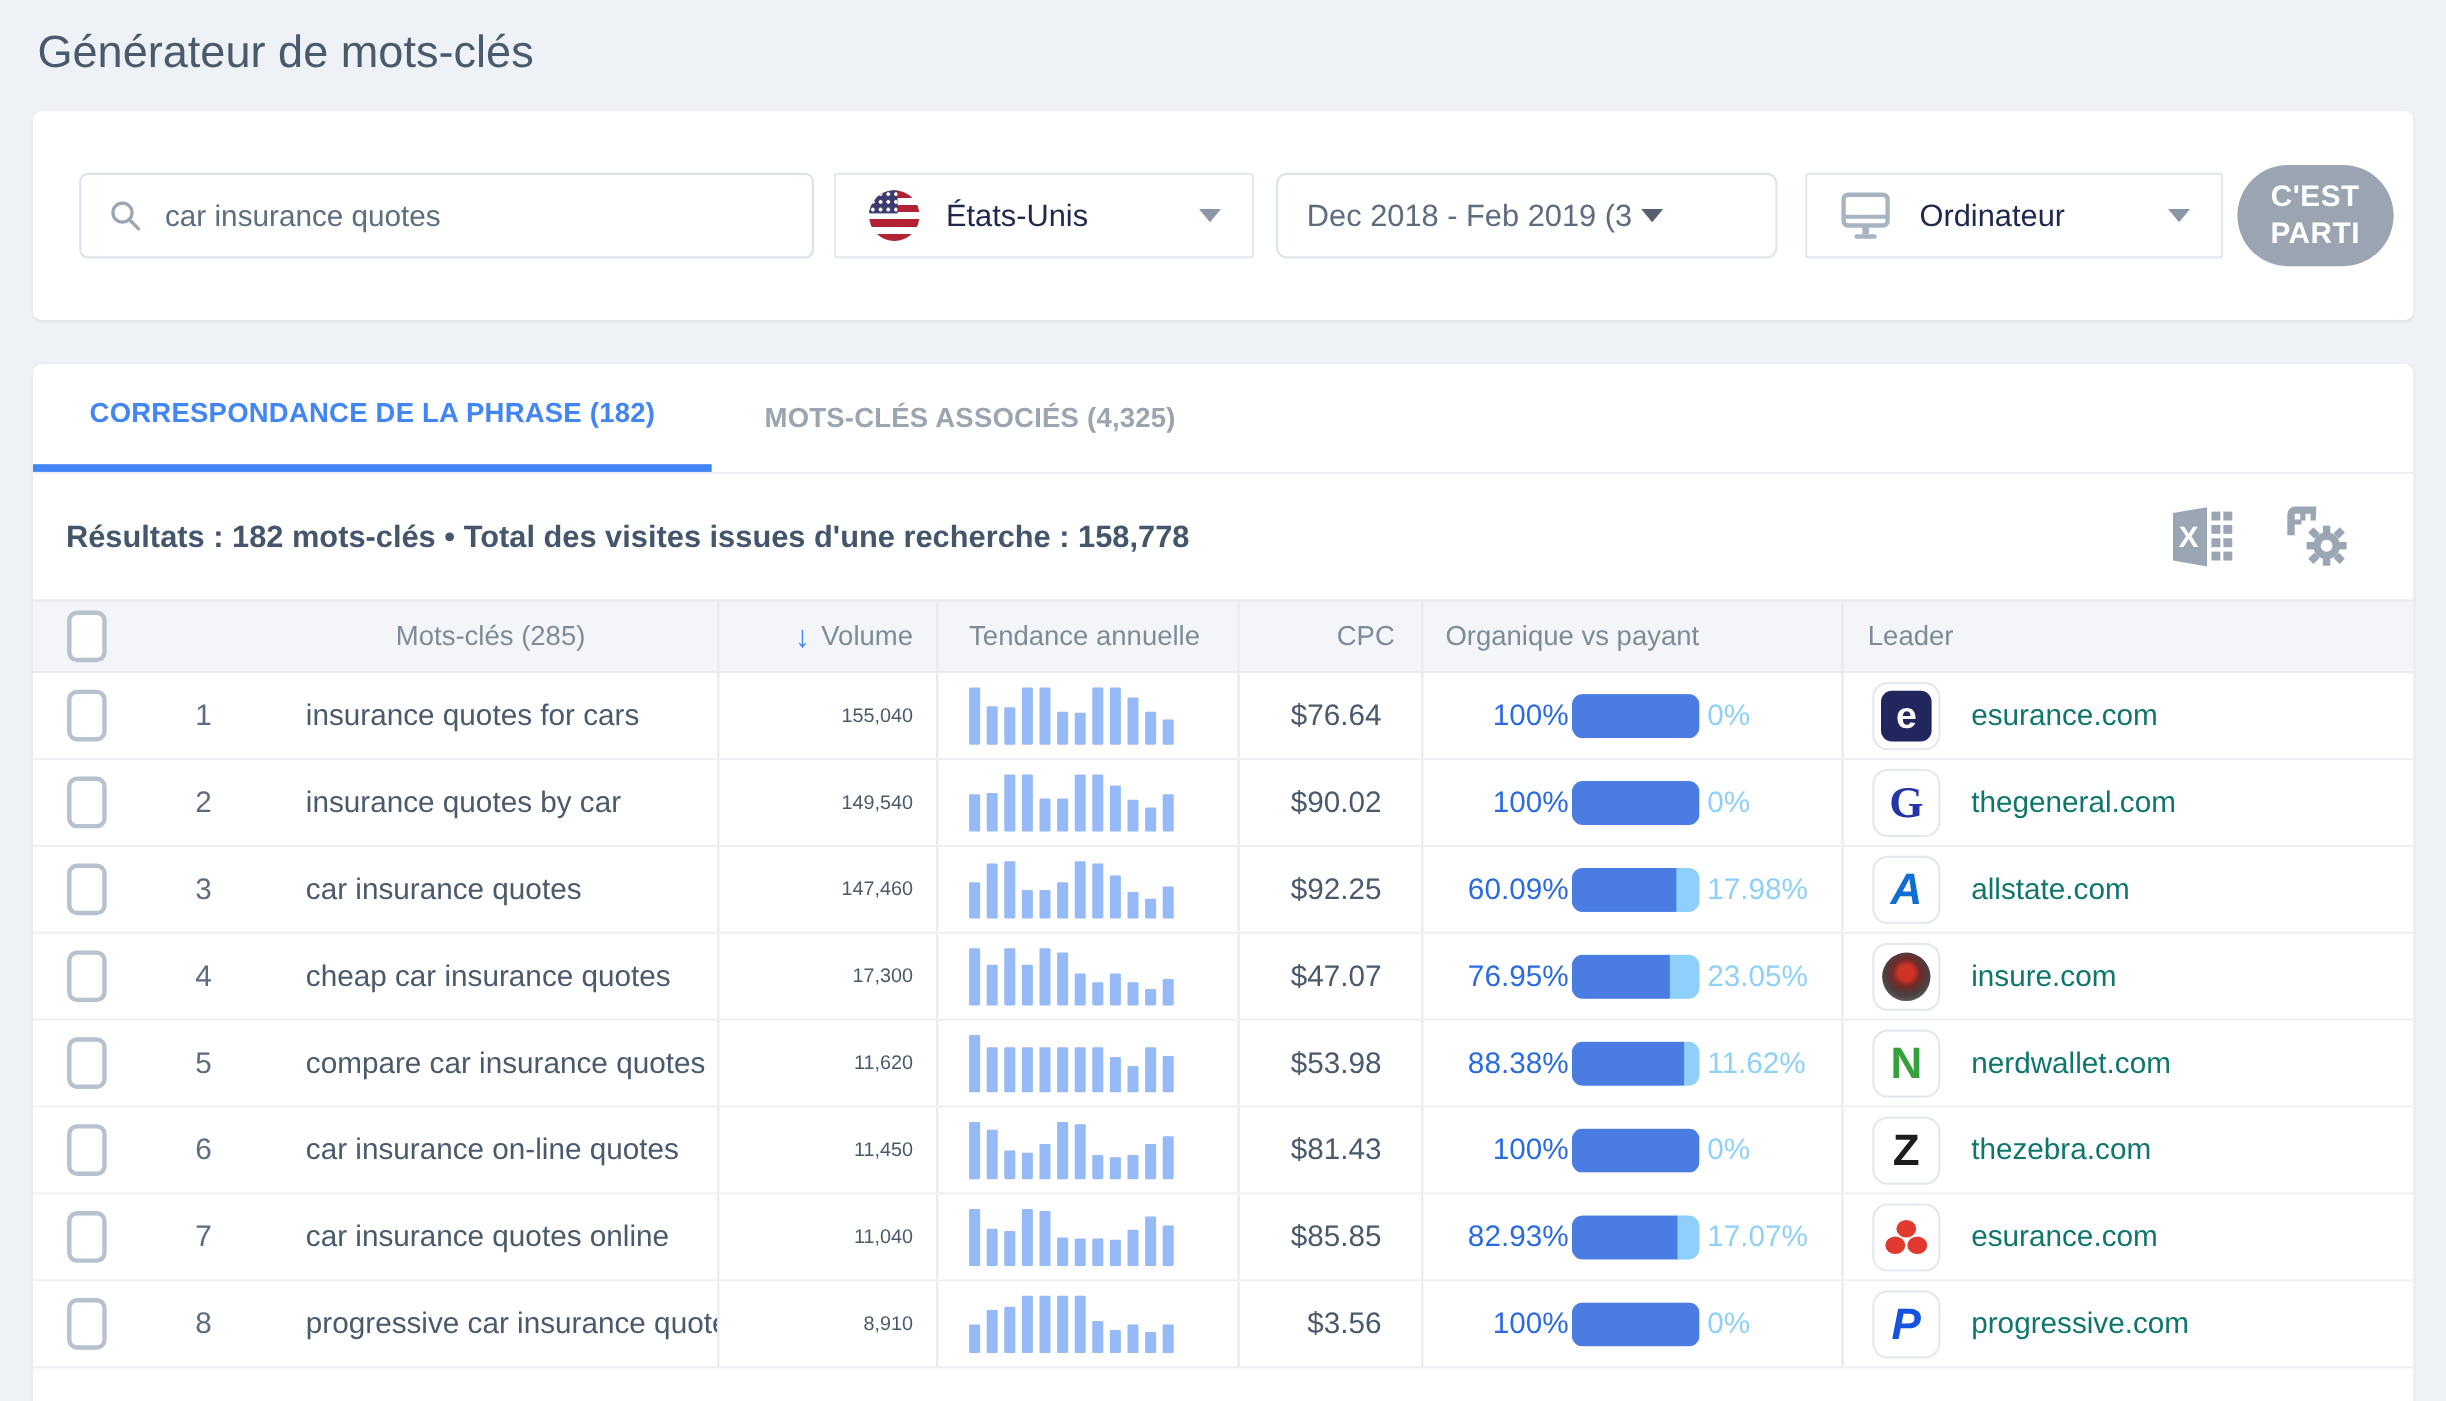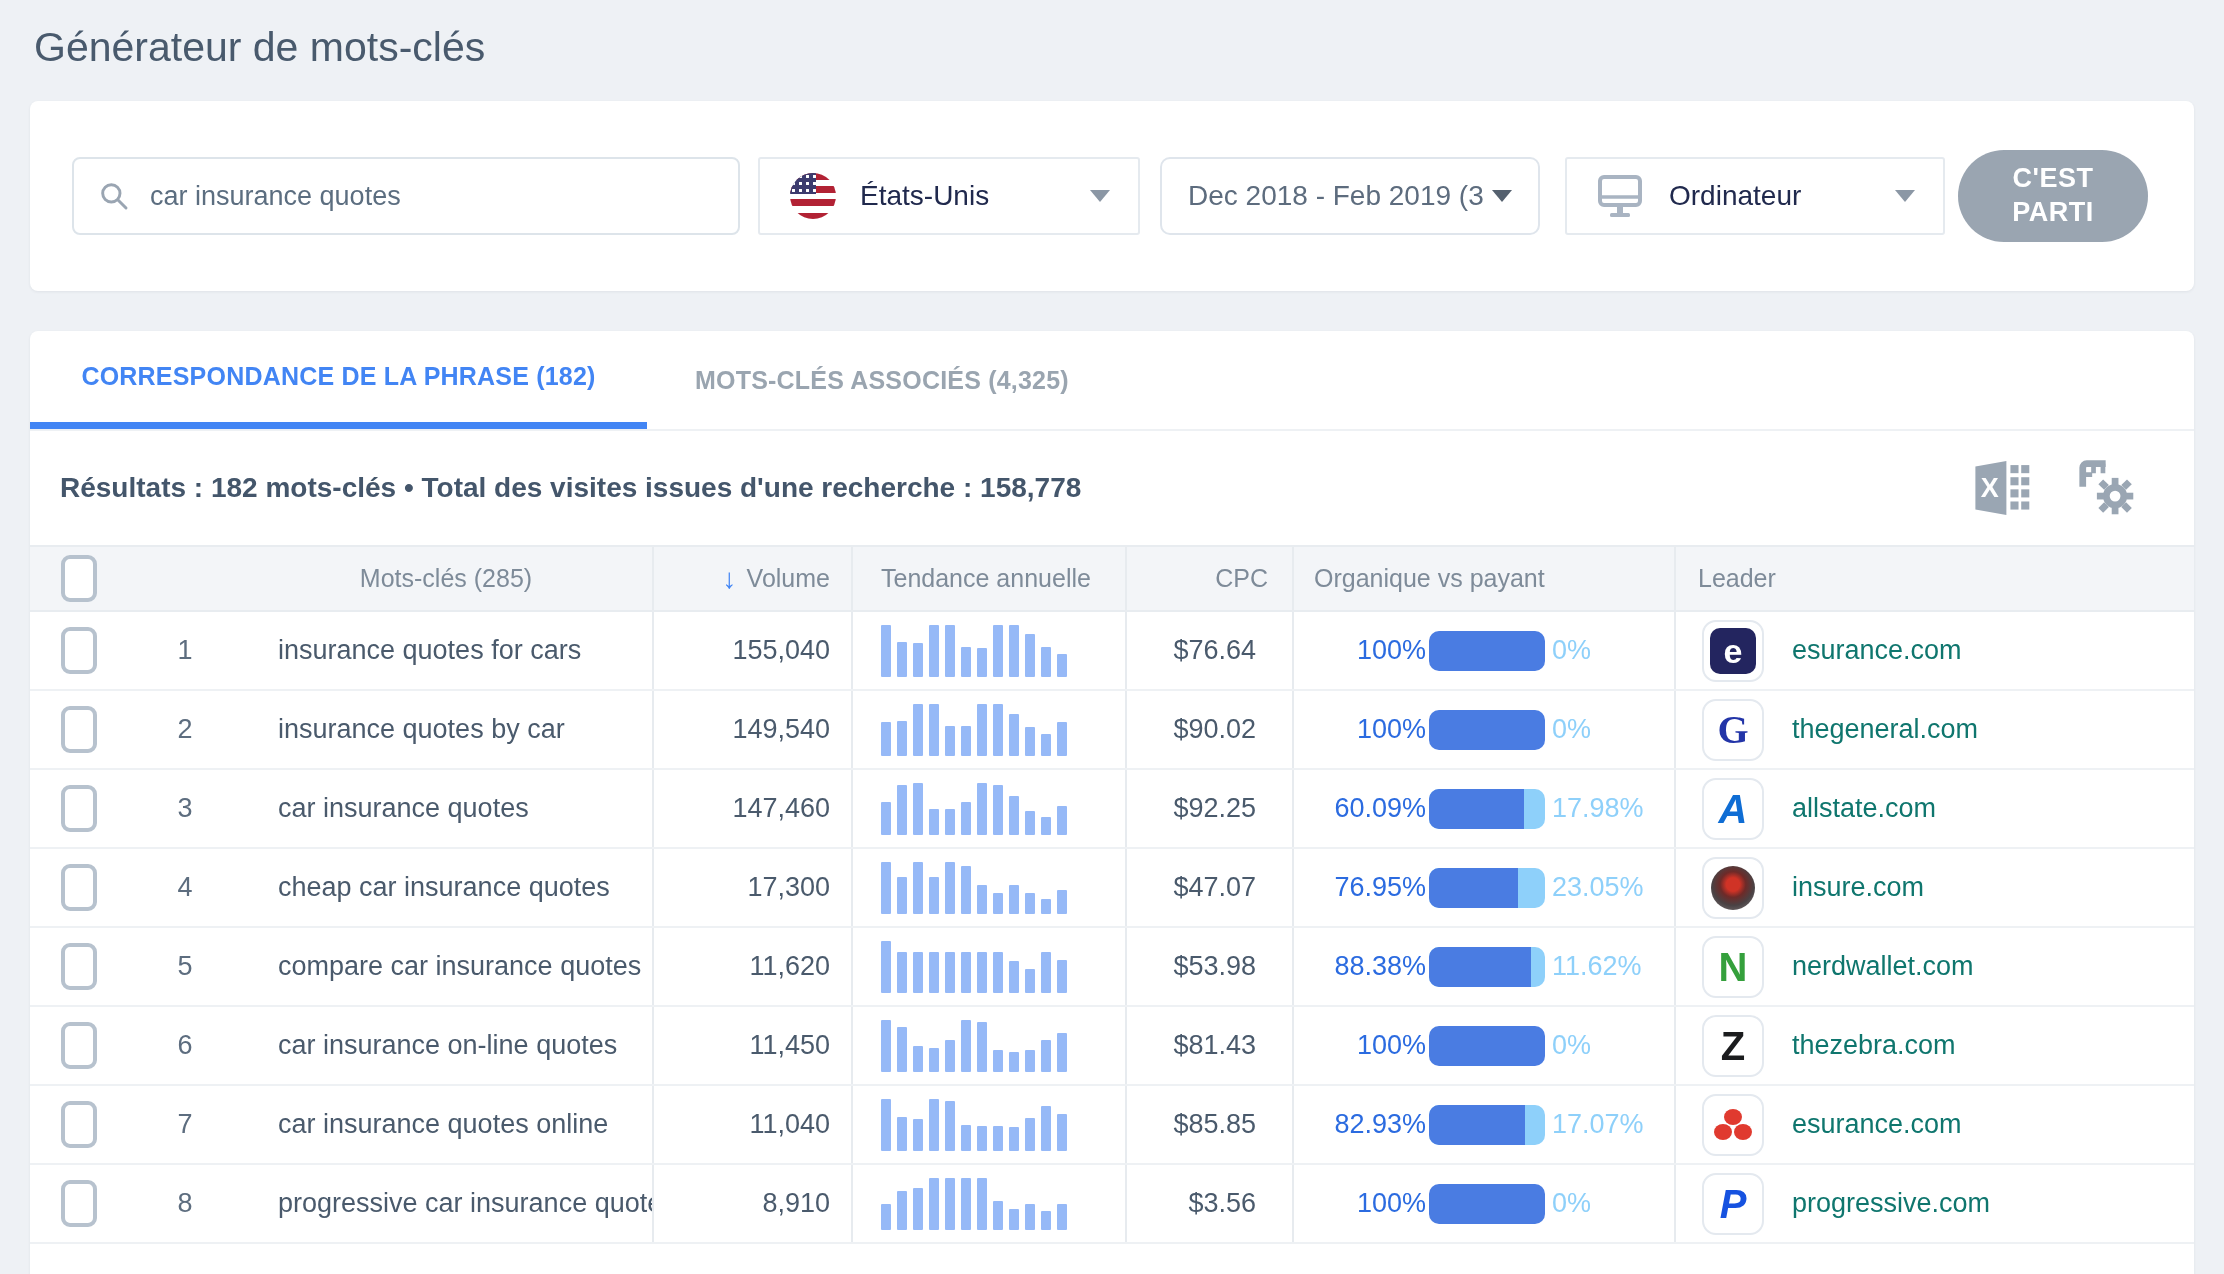--- a/index.html
+++ b/index.html
@@ -22,21 +22,21 @@
   .search-box {
     width: 668px; height: 78px; border: 2px solid #dde4ea; border-radius: 8px;
     display: flex; align-items: center; padding: 0 24px; flex: none;
   }
   .search-box .q { font-size: 27px; color: #5c6e80; margin-left: 20px; white-space: nowrap; border: none; outline: none; width: 540px; font-family: "Liberation Sans", sans-serif; background: transparent;}
   .select {
     height: 78px; border: 2px solid #e5eaef; display: flex; align-items: center;
     flex: none; position: relative; border-radius: 3px; cursor: pointer;
   }
   .select.country { width: 382px; margin-left: 18px; padding: 0 28px 0 30px; }
-  .select.daterange { width: 380px; margin-left: 20px; border-radius: 10px; border-color: #dfe5ec; padding: 0 24px 0 26px; }
+  .select.daterange { width: 456px; margin-left: 20px; border-radius: 10px; border-color: #dfe5ec; padding: 0 24px 0 26px; }
   .select.device { width: 380px; margin-left: 25px; padding: 0 28px 0 30px; }
   .select .lbl { font-size: 28px; font-weight: 500; color: #20294d; margin-left: 24px; white-space: nowrap; overflow: hidden; }
   .select .lbl.muted { color: #5d6c7e; font-weight: 400; margin-left: 0; }
   .caret { width: 0; height: 0; border-left: 10px solid transparent; border-right: 10px solid transparent; border-top: 12px solid #8b97a5; margin-left: auto; flex: none; }
   .caret.dark { border-top-color: #55616f; margin-left: 8px; }
   .flag {
     width: 46px; height: 46px; border-radius: 50%; overflow: hidden; position: relative; flex: none;
     background: repeating-linear-gradient(#b22234 0 6.6px, #ffffff 6.6px 13.2px);
   }
   .flag .canton { position: absolute; left: 0; top: 0; width: 56%; height: 46%; background: #3c3b6e;
@@ -63,21 +63,21 @@
   .thead { height: 67px; background: #f3f5f8; border-top: 2px solid #e8ecf0; border-bottom: 2px solid #e8ecf0;
     color: #7e8b99; font-size: 25px; }
   .thead > div, .trow > div { height: 100%; display: flex; align-items: center; }
   .bl { border-left: 2px solid #e7ebef; }
   .trow { height: 79px; border-bottom: 2px solid #eef1f4; background: #fff; }
   .c-check { padding-left: 31px; }
   .checkbox { width: 36px; height: 47px; border: 4px solid #b7c2ce; border-radius: 9px; background: #fff; cursor: pointer; flex: none; }
   .c-rank { justify-content: center; font-size: 27px; color: #5d6d7f; }
   .c-kw { padding-left: 38px; font-size: 27px; color: #4a5a6c; white-space: nowrap; overflow: hidden; }
   .h-kw { justify-content: center; }
-  .c-vol { justify-content: flex-end; padding-right: 21px; font-size: 27px; color: #4a5a6c; padding-left: 36px; }
+  .c-vol { justify-content: flex-end; padding-right: 21px; font-size: 18px; color: #4a5a6c; padding-left: 36px; }
   .h-vol { justify-content: flex-end; padding-right: 21px; gap: 10px; }
   .sort-arrow { color: #4285f4; font-size: 28px; font-weight: 700; }
   .c-trend { padding-left: 28px; }
   .trendchart { display: flex; align-items: flex-end; gap: 6px; height: 52px; }
   .trendchart .bar { width: 10px; background: #96b9f7; border-radius: 1px; }
   .c-cpc { justify-content: flex-end; padding-right: 36px; font-size: 27px; color: #4a5a6c; }
   .h-cpc { justify-content: flex-end; padding-right: 24px; }
   .c-org { padding-left: 0; }
   .h-org { padding-left: 20px; }
   .org-left { width: 132px; text-align: right; font-size: 27px; font-weight: 500; color: #2b6be0; flex: none; }

